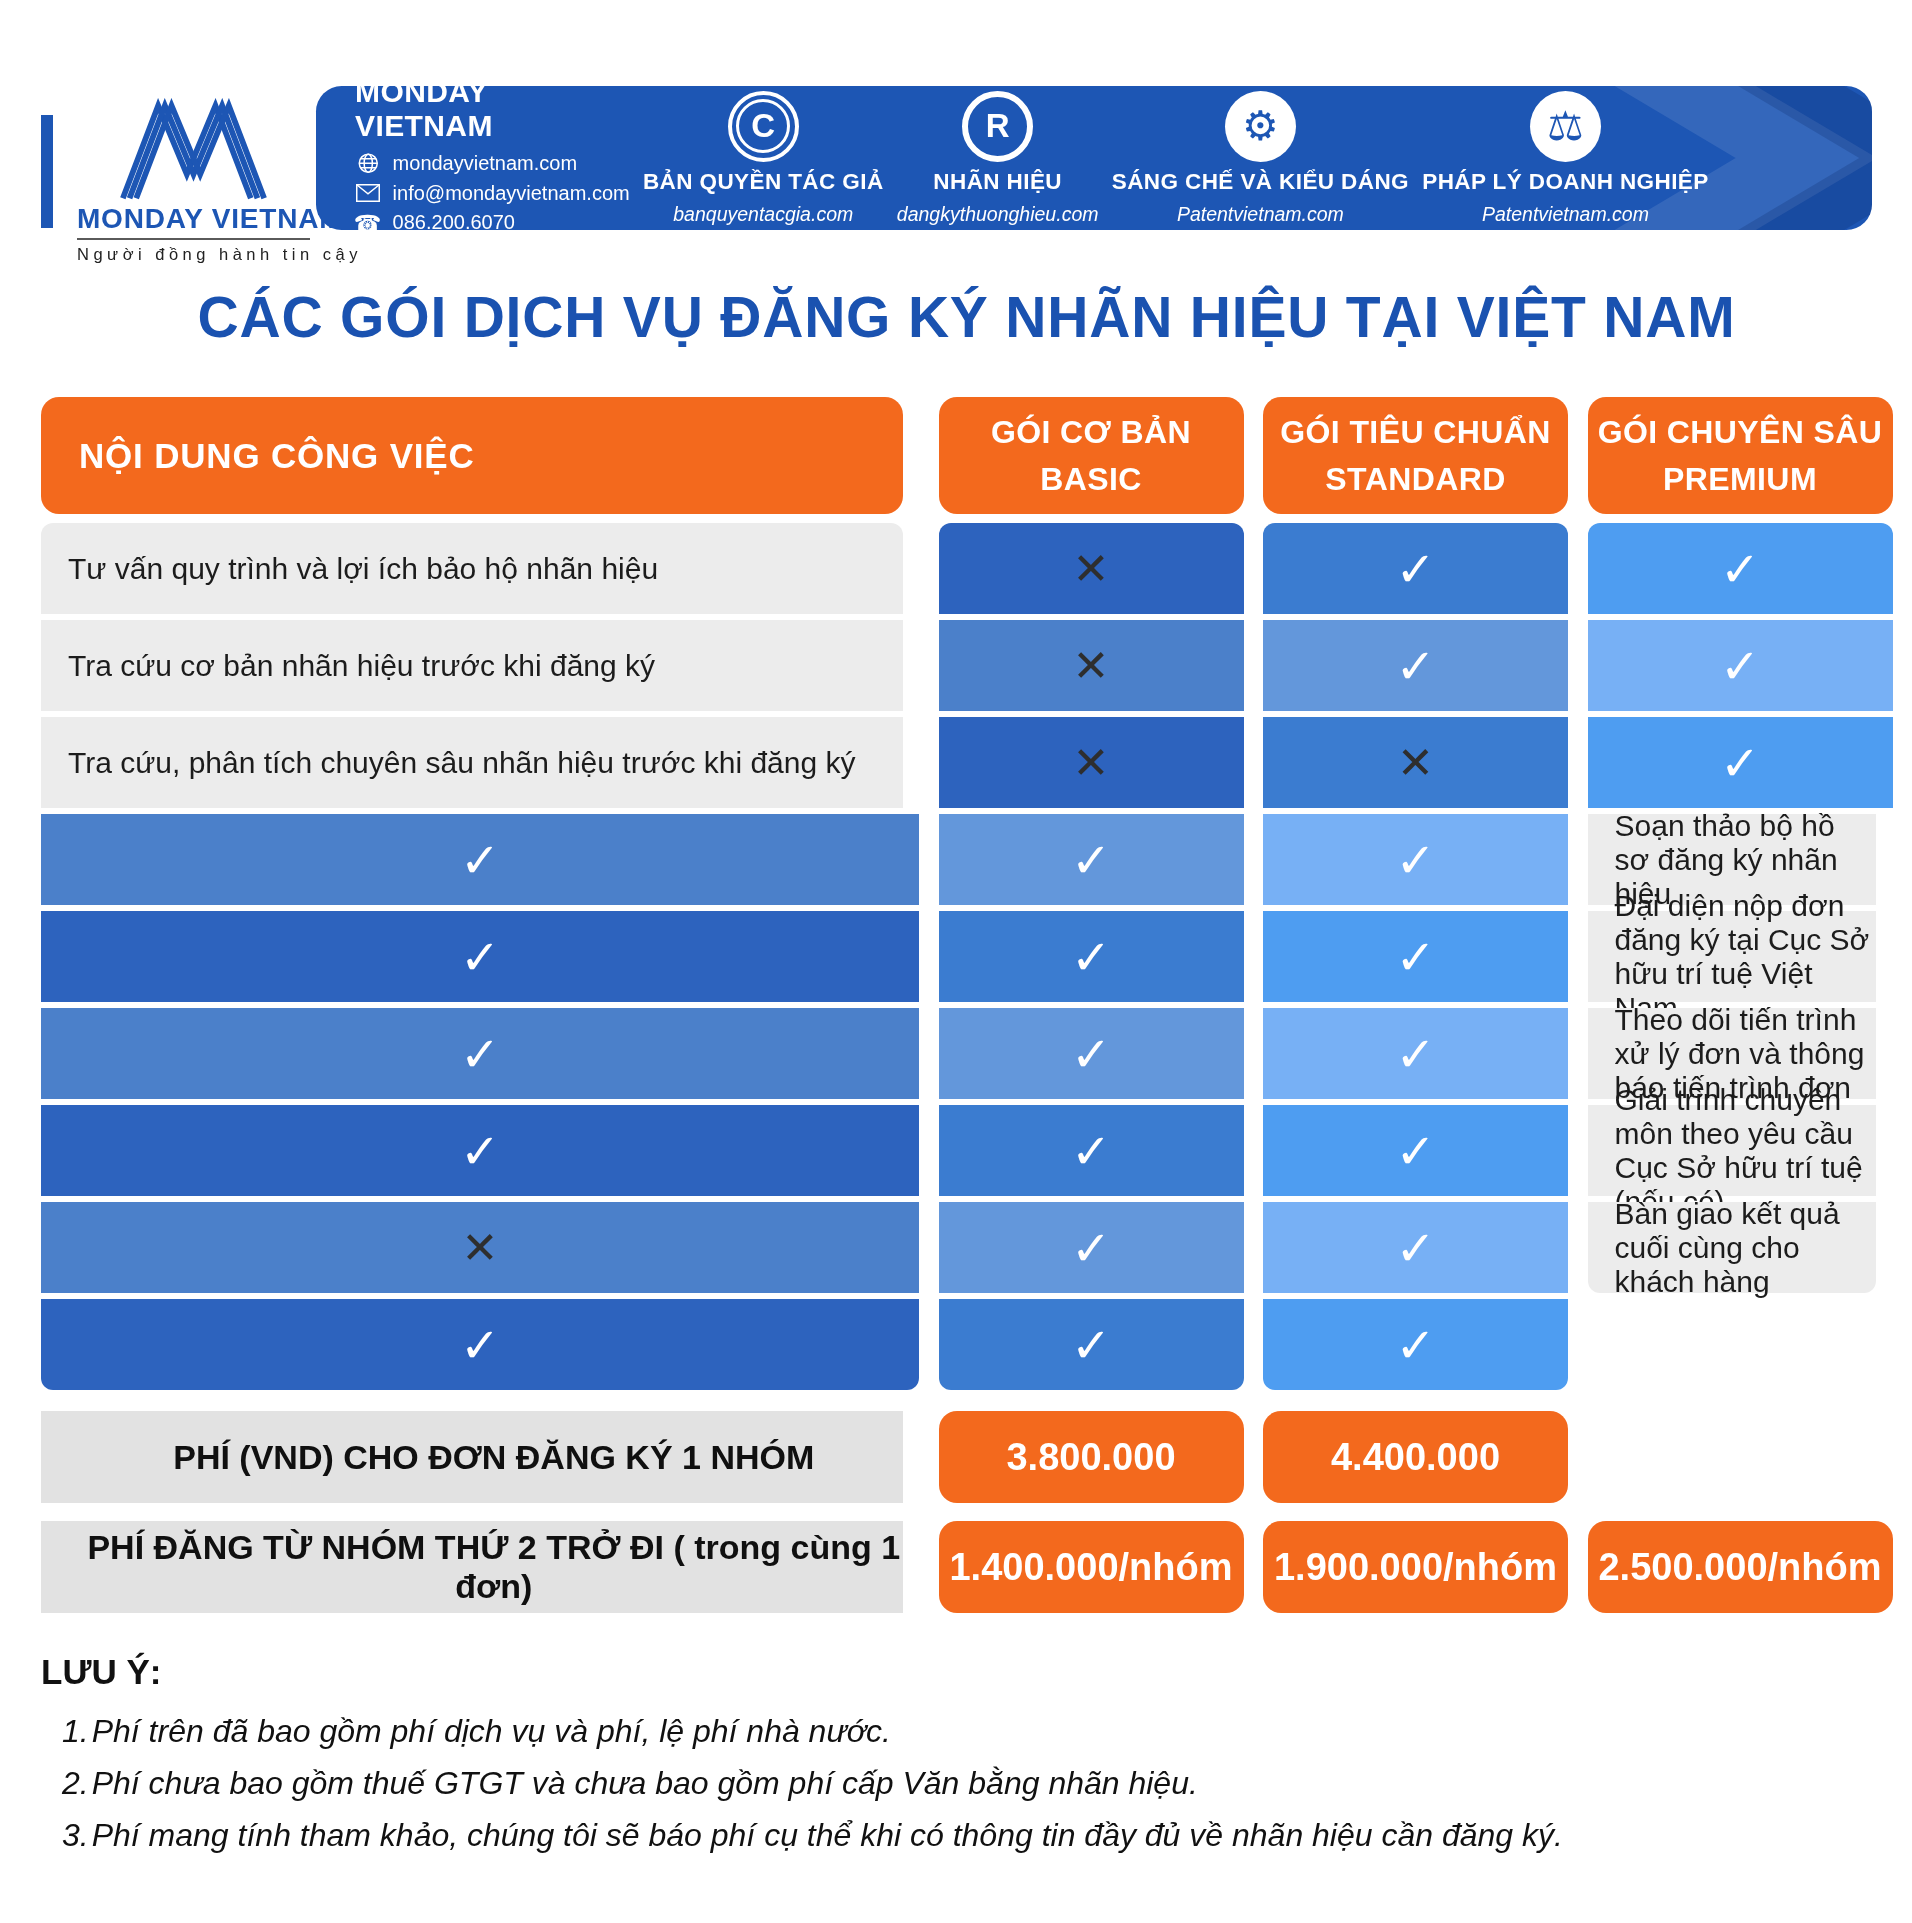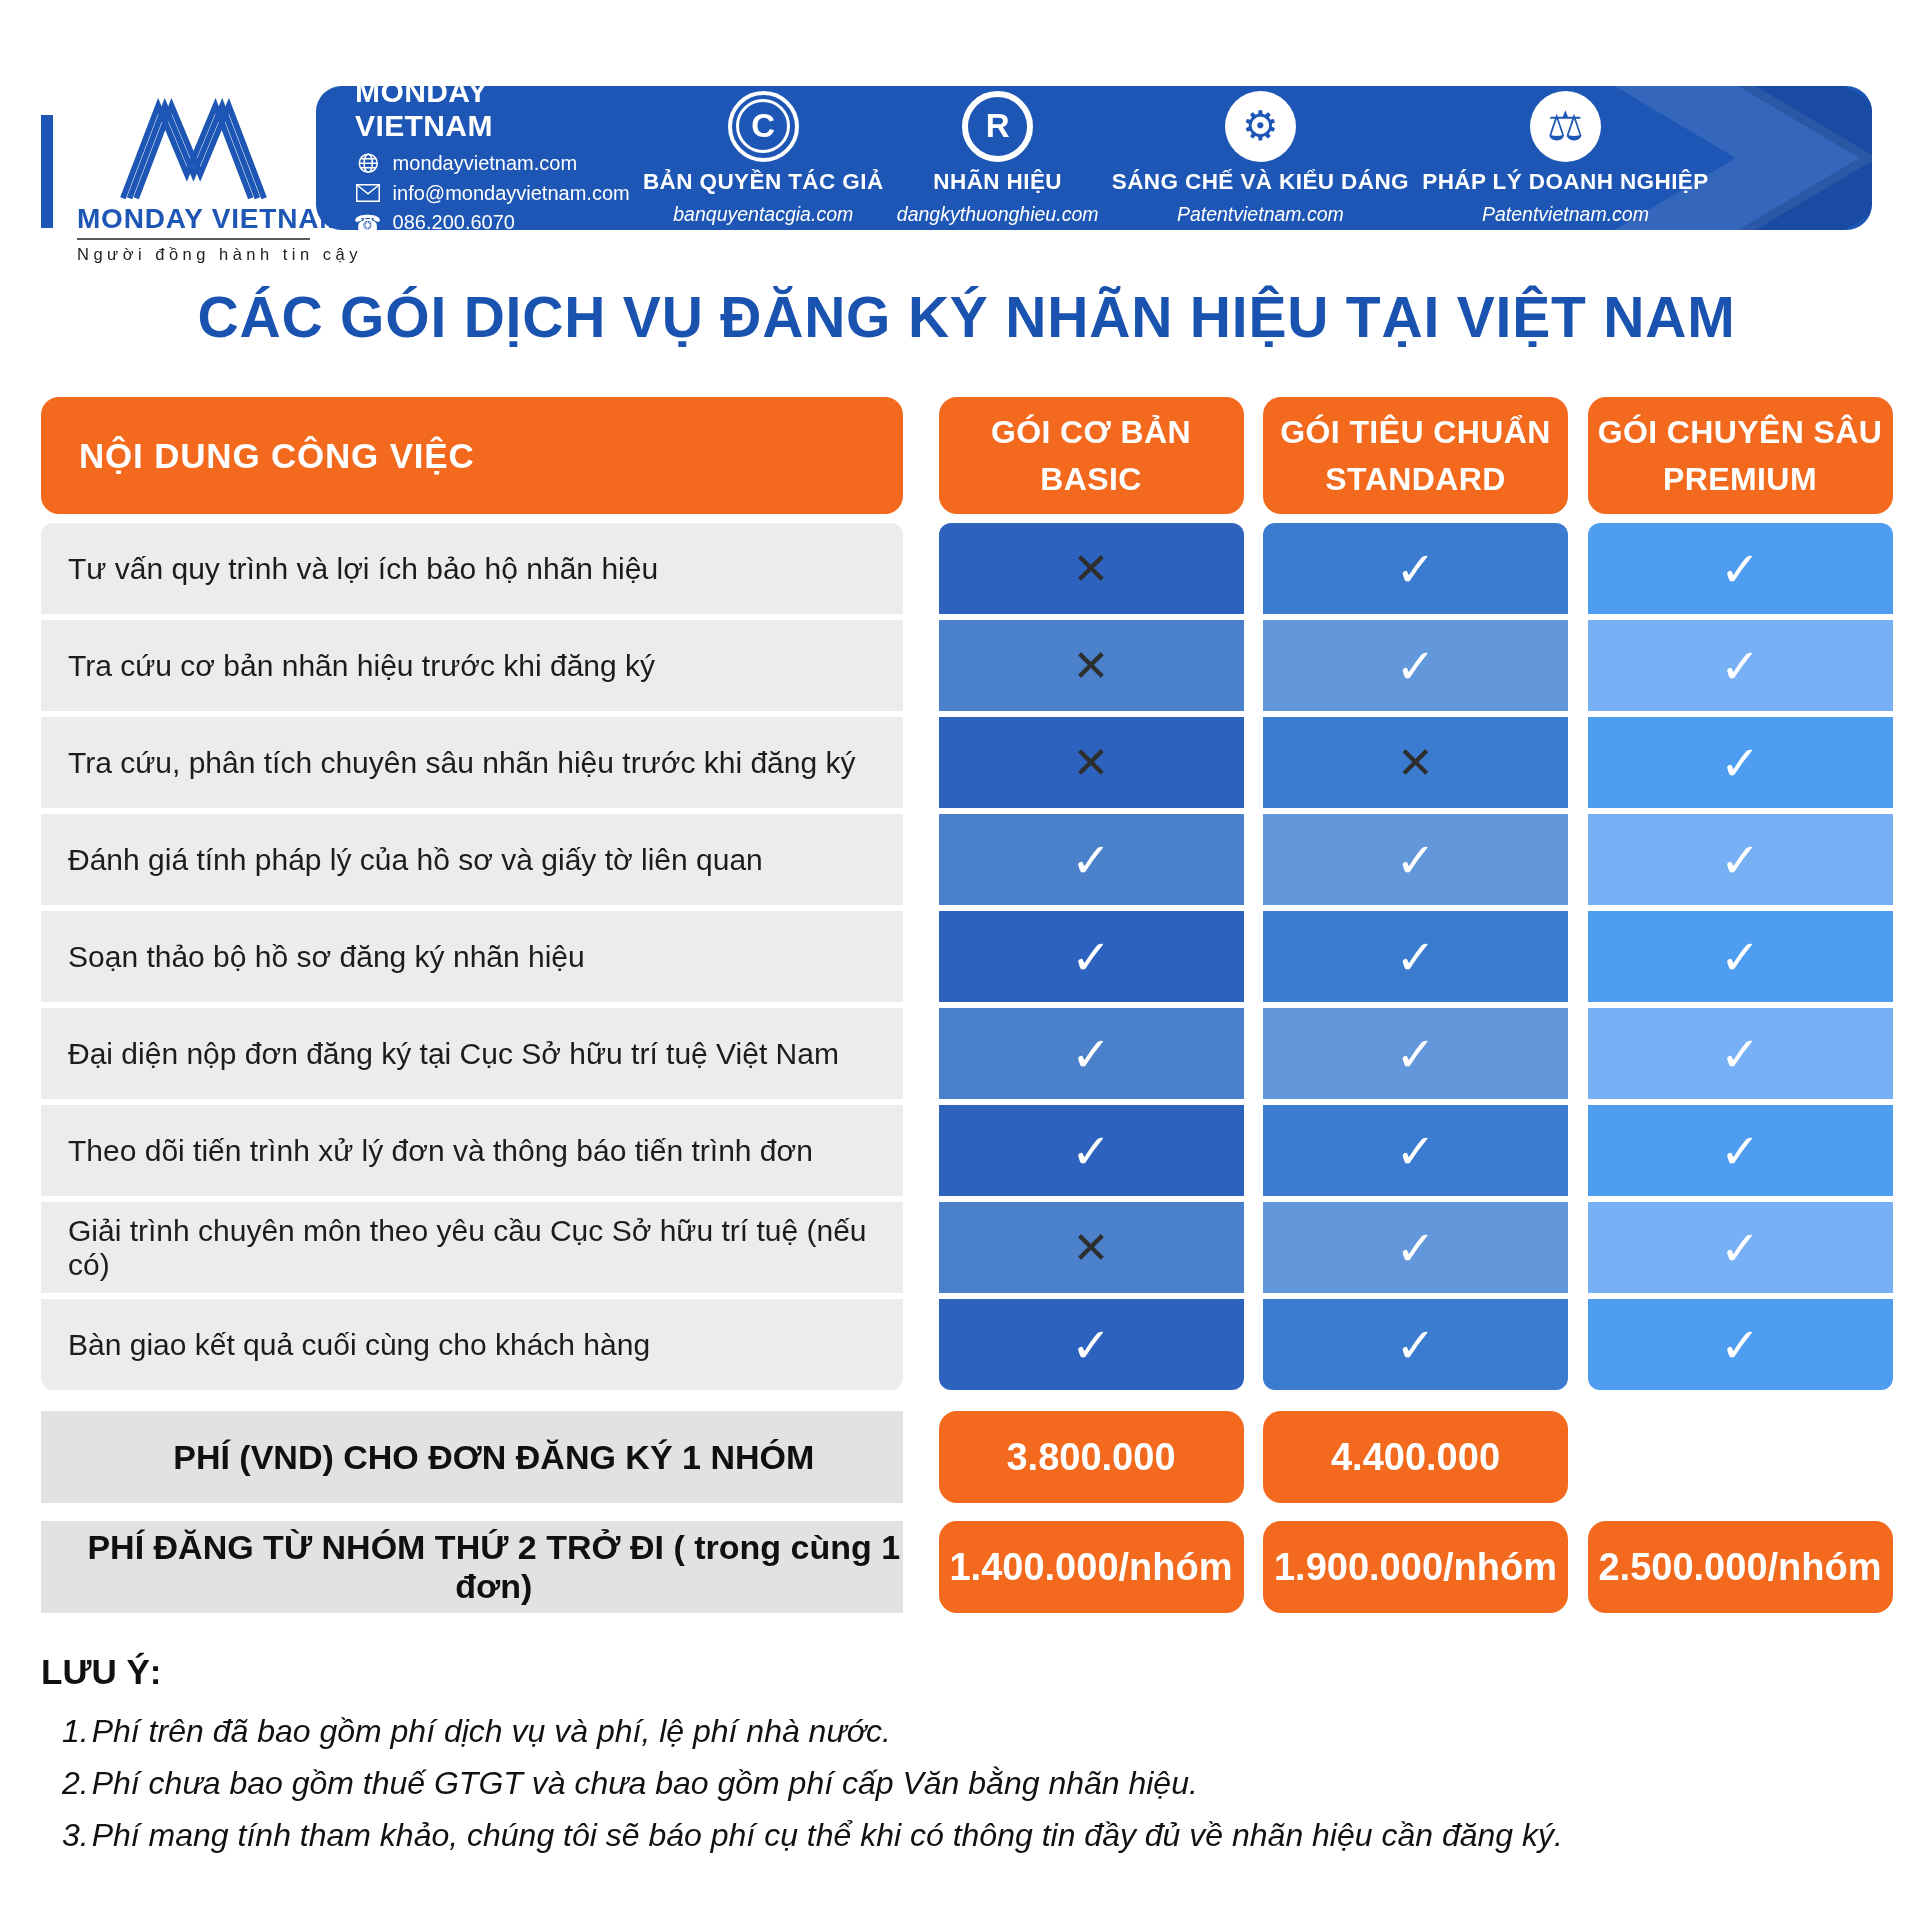--- a/index.html
+++ b/index.html
@@ -217,21 +217,20 @@
     <div class="row-label">Tra cứu, phân tích chuyên sâu nhãn hiệu trước khi đăng ký</div>
     <div class="mark-cell col-basic shade-a">
       <span class="cross">✕</span>
     </div>
     <div class="mark-cell col-standard shade-a">
       <span class="cross">✕</span>
     </div>
     <div class="mark-cell col-premium shade-a">
       <span class="check">✓</span>
     </div>
-    <div class="row-label">Đánh giá tính pháp lý của hồ sơ và giấy tờ liên quan</div>
     <div class="mark-cell col-basic shade-b">
       <span class="check">✓</span>
     </div>
     <div class="mark-cell col-standard shade-b">
       <span class="check">✓</span>
     </div>
     <div class="mark-cell col-premium shade-b">
       <span class="check">✓</span>
     </div>
     <div class="row-label">Soạn thảo bộ hồ sơ đăng ký nhãn hiệu</div>

